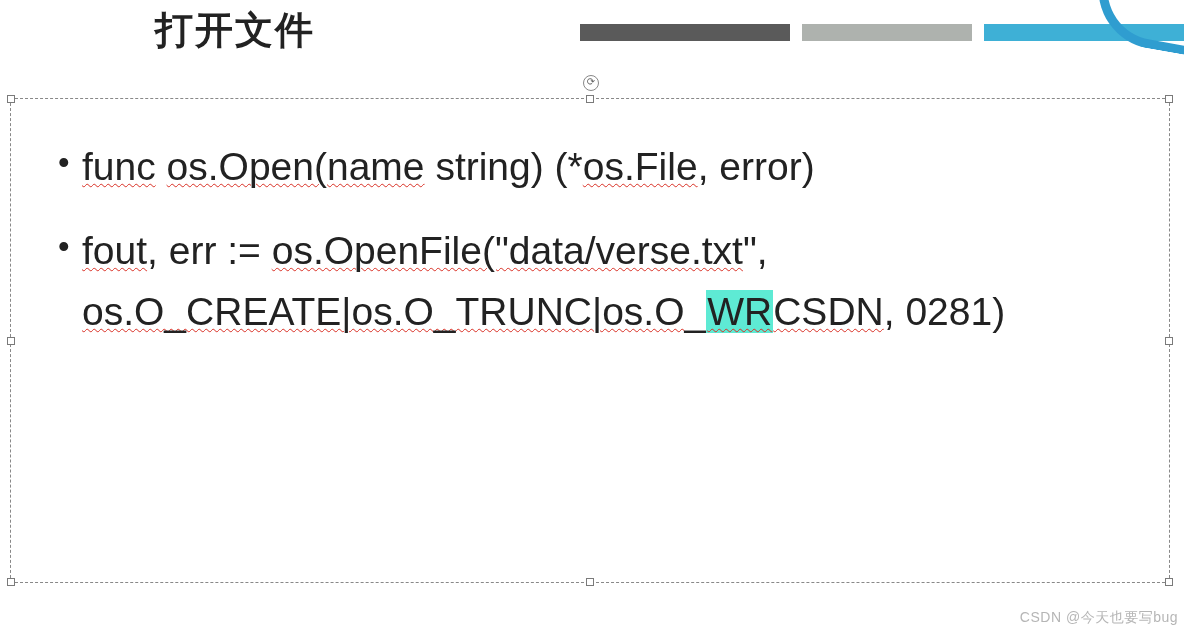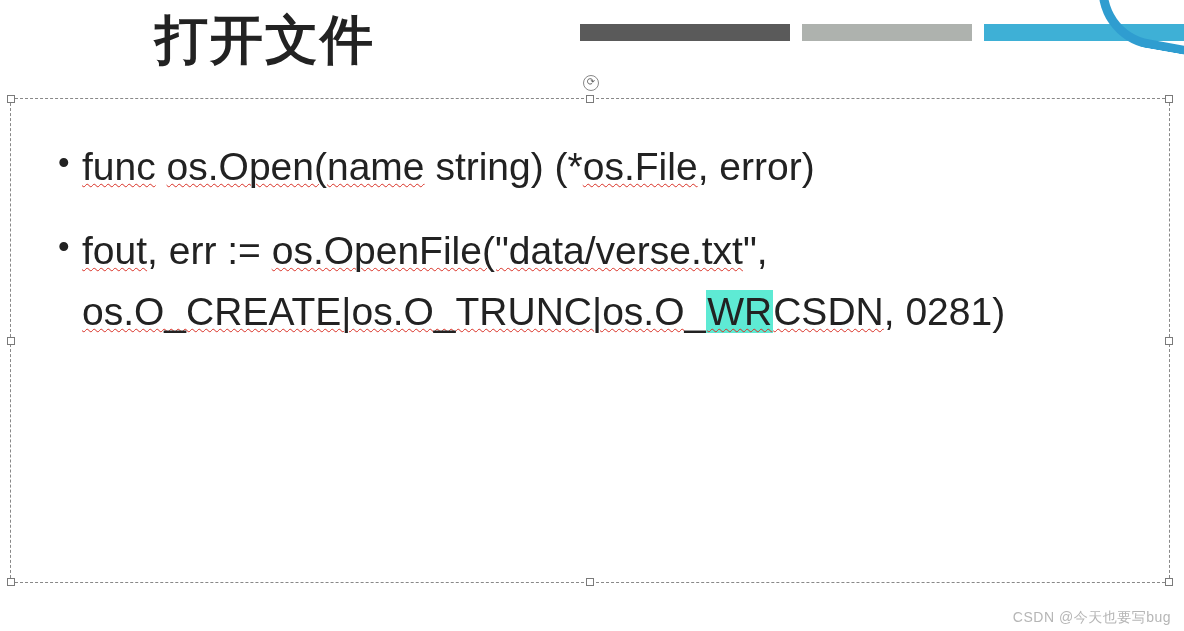--- a/index.html
+++ b/index.html
@@ -14,21 +14,21 @@
   }
   .slide {
     position: relative;
     width: 1184px;
     height: 631px;
   }
   .title {
     position: absolute;
     left: 155px;
     top: 5px;
-    font-size: 53px;
+    font-size: 38px;
     font-weight: 600;
     color: #222;
     letter-spacing: 2px;
   }
   .bars {
     position: absolute;
     top: 22px;
     right: 0;
     display: flex;
     align-items: center;
@@ -120,21 +120,21 @@
     text-decoration-color: #d93025;
     text-decoration-thickness: 1px;
     text-underline-offset: 3px;
   }
   .hl {
     background: #5eead4;
     padding: 0 1px;
   }
   .watermark {
     position: absolute;
-    right: 13px;
+    right: 6px;
     bottom: 4px;
     font-size: 14px;
     color: rgba(120,120,120,0.55);
     letter-spacing: 0.5px;
   }
 </style>
 </head>
 <body>
 
 <div class="slide">

